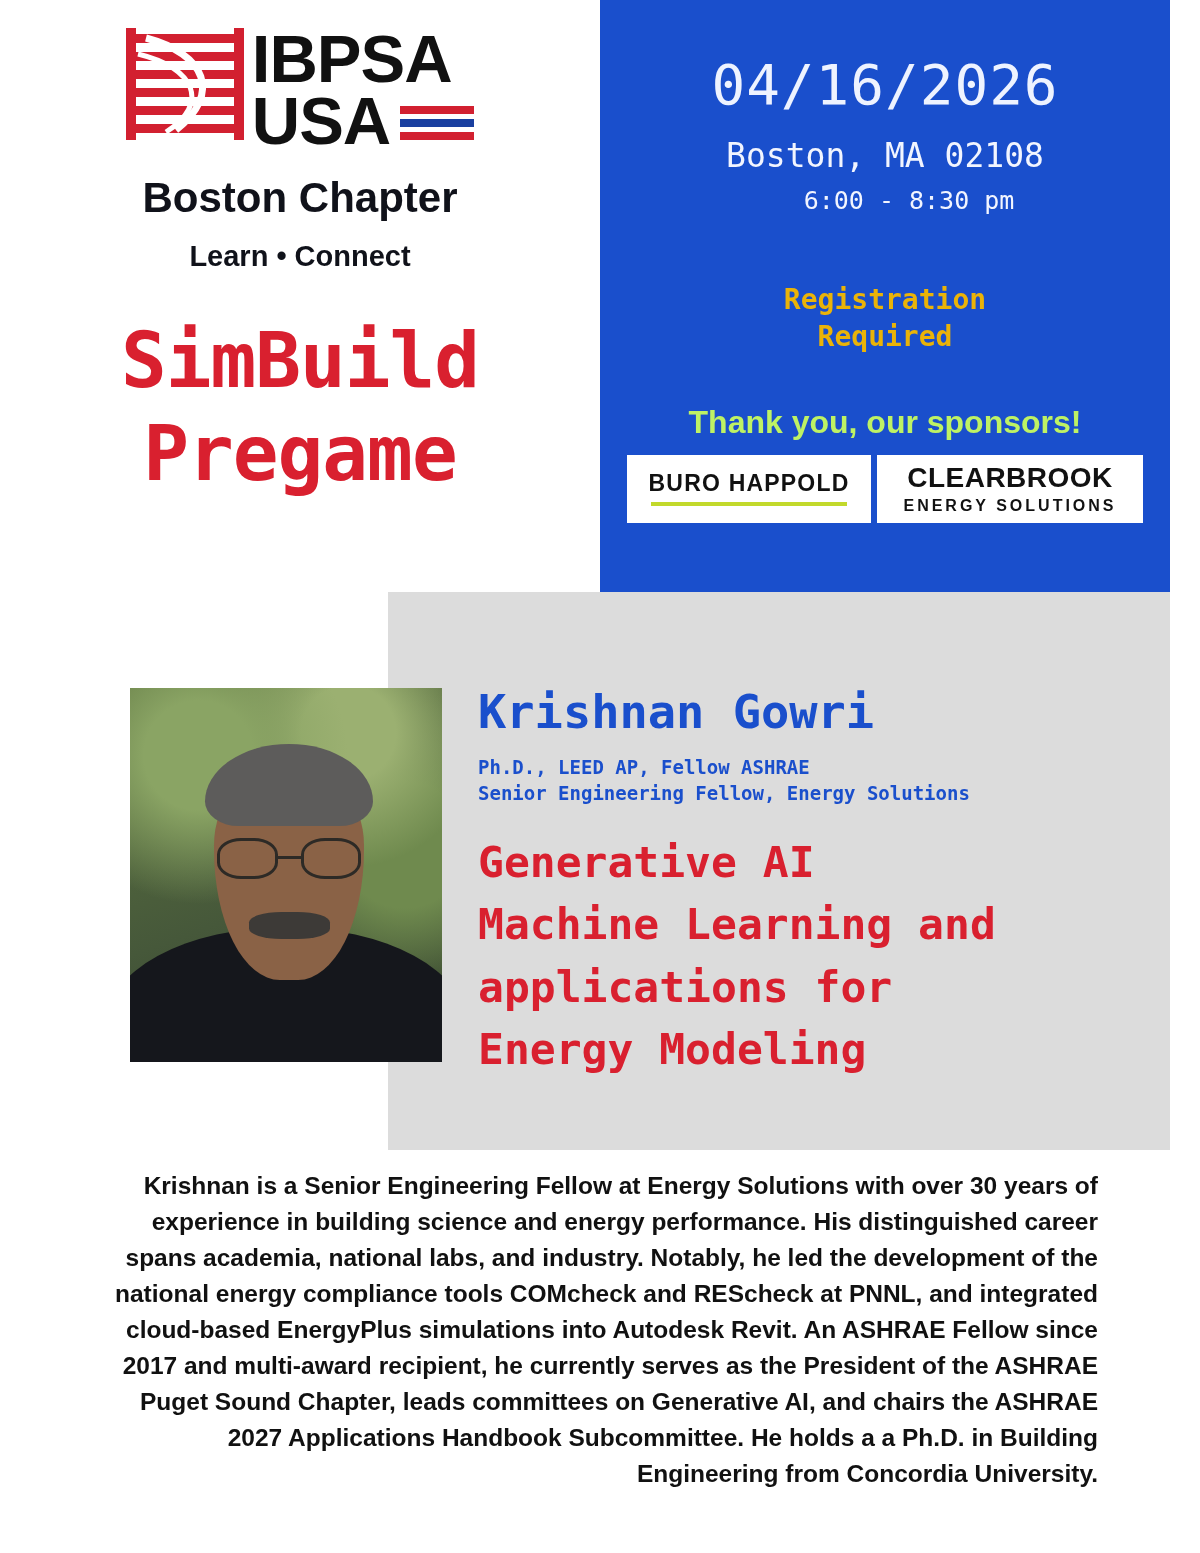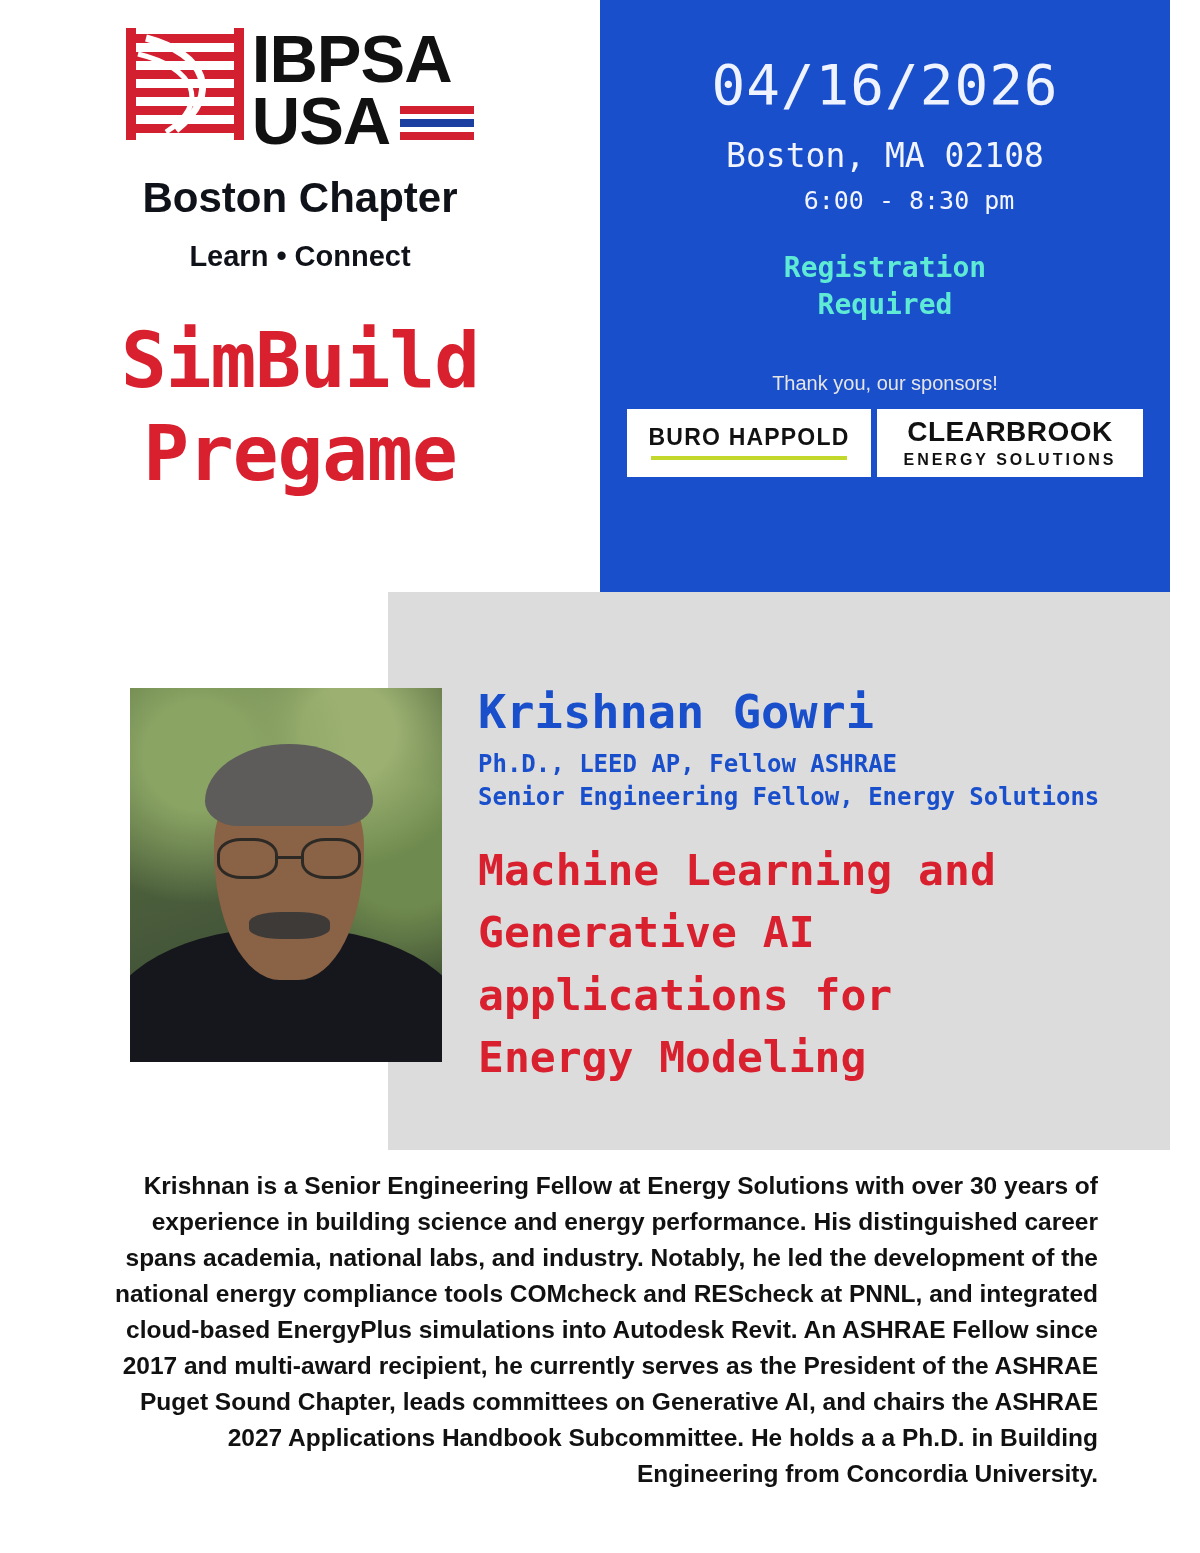--- a/index.html
+++ b/index.html
@@ -51,30 +51,30 @@
     font-family: "DejaVu Sans Mono", monospace;
     font-size: 25px;
     margin-top: 8px;
     color: #f2f5ff;
     margin-left: 48px;
   }
   .event-registration {
     font-family: "DejaVu Sans Mono", monospace;
     font-size: 28px;
     line-height: 1.35;
-    margin-top: 34px;
-    font-weight: bold;
-    color: #5eead4;
+    margin-top: 66px;
+    font-weight: bold;
+    color: #eab308;
   }
   .sponsors-label {
     font-family: "Liberation Sans", sans-serif;
-    font-weight: normal;
-    font-size: 20px;
+    font-weight: bold;
+    font-size: 32px;
     margin-top: 48px;
-    color: #e5e5e5;
+    color: #bef264;
   }
   .sponsor-row {
     margin-top: 14px;
     display: flex;
     justify-content: center;
     align-items: stretch;
     gap: 6px;
   }
   .sponsor-card {
     background: #ffffff;
@@ -334,23 +334,23 @@
   .speaker-name {
     font-family: "DejaVu Sans Mono", monospace;
     font-weight: bold;
     font-size: 47px;
     color: #1a4fcc;
     line-height: 1.1;
   }
   .speaker-credentials {
     font-family: "DejaVu Sans Mono", monospace;
     font-weight: bold;
-    font-size: 24px;
+    font-size: 19px;
     color: #1a4fcc;
-    margin-top: 10px;
+    margin-top: 16px;
     line-height: 1.4;
   }
   .talk-title {
     font-family: "DejaVu Sans Mono", monospace;
     font-weight: bold;
     font-size: 43px;
     color: #d9202f;
     line-height: 1.45;
     margin-top: 24px;
   }
@@ -448,22 +448,22 @@
     <div class="mustache"></div>
   </div>
 
   <div class="speaker-info">
     <div class="speaker-name">Krishnan Gowri</div>
     <div class="speaker-credentials">
       <div>Ph.D., LEED AP, Fellow ASHRAE</div>
       <div>Senior Engineering Fellow, Energy Solutions</div>
     </div>
     <div class="talk-title">
+      <div>Generative AI</div>
       <div>Machine Learning and</div>
-      <div>Generative AI</div>
       <div>applications for</div>
       <div>Energy Modeling</div>
     </div>
   </div>
 
   <div class="bio">Krishnan is a Senior Engineering Fellow at Energy Solutions with over 30 years of experience in building science and energy performance. His distinguished career spans academia, national labs, and industry. Notably, he led the development of the national energy compliance tools COMcheck and REScheck at PNNL, and integrated cloud-based EnergyPlus simulations into Autodesk Revit. An ASHRAE Fellow since 2017 and multi-award recipient, he currently serves as the President of the ASHRAE Puget Sound Chapter, leads committees on Generative AI, and chairs the ASHRAE 2027 Applications Handbook Subcommittee. He holds a a Ph.D. in Building Engineering from Concordia University.</div>
 
 </div>
 
 </body></html>

